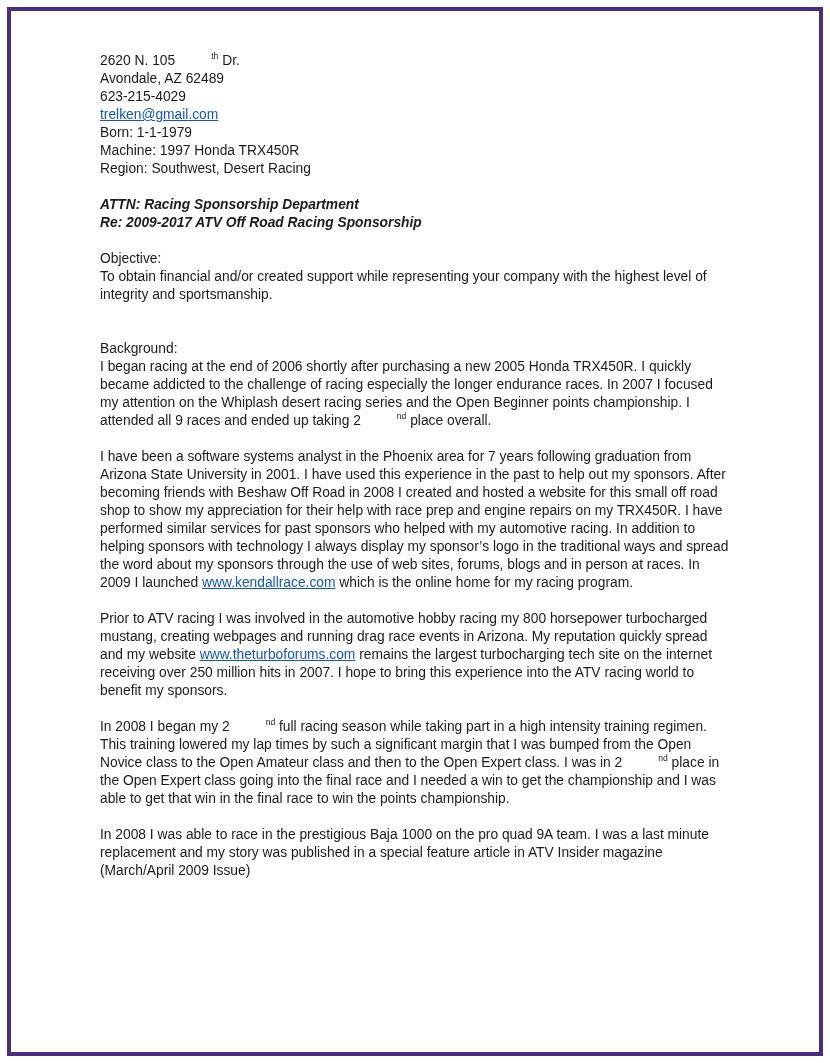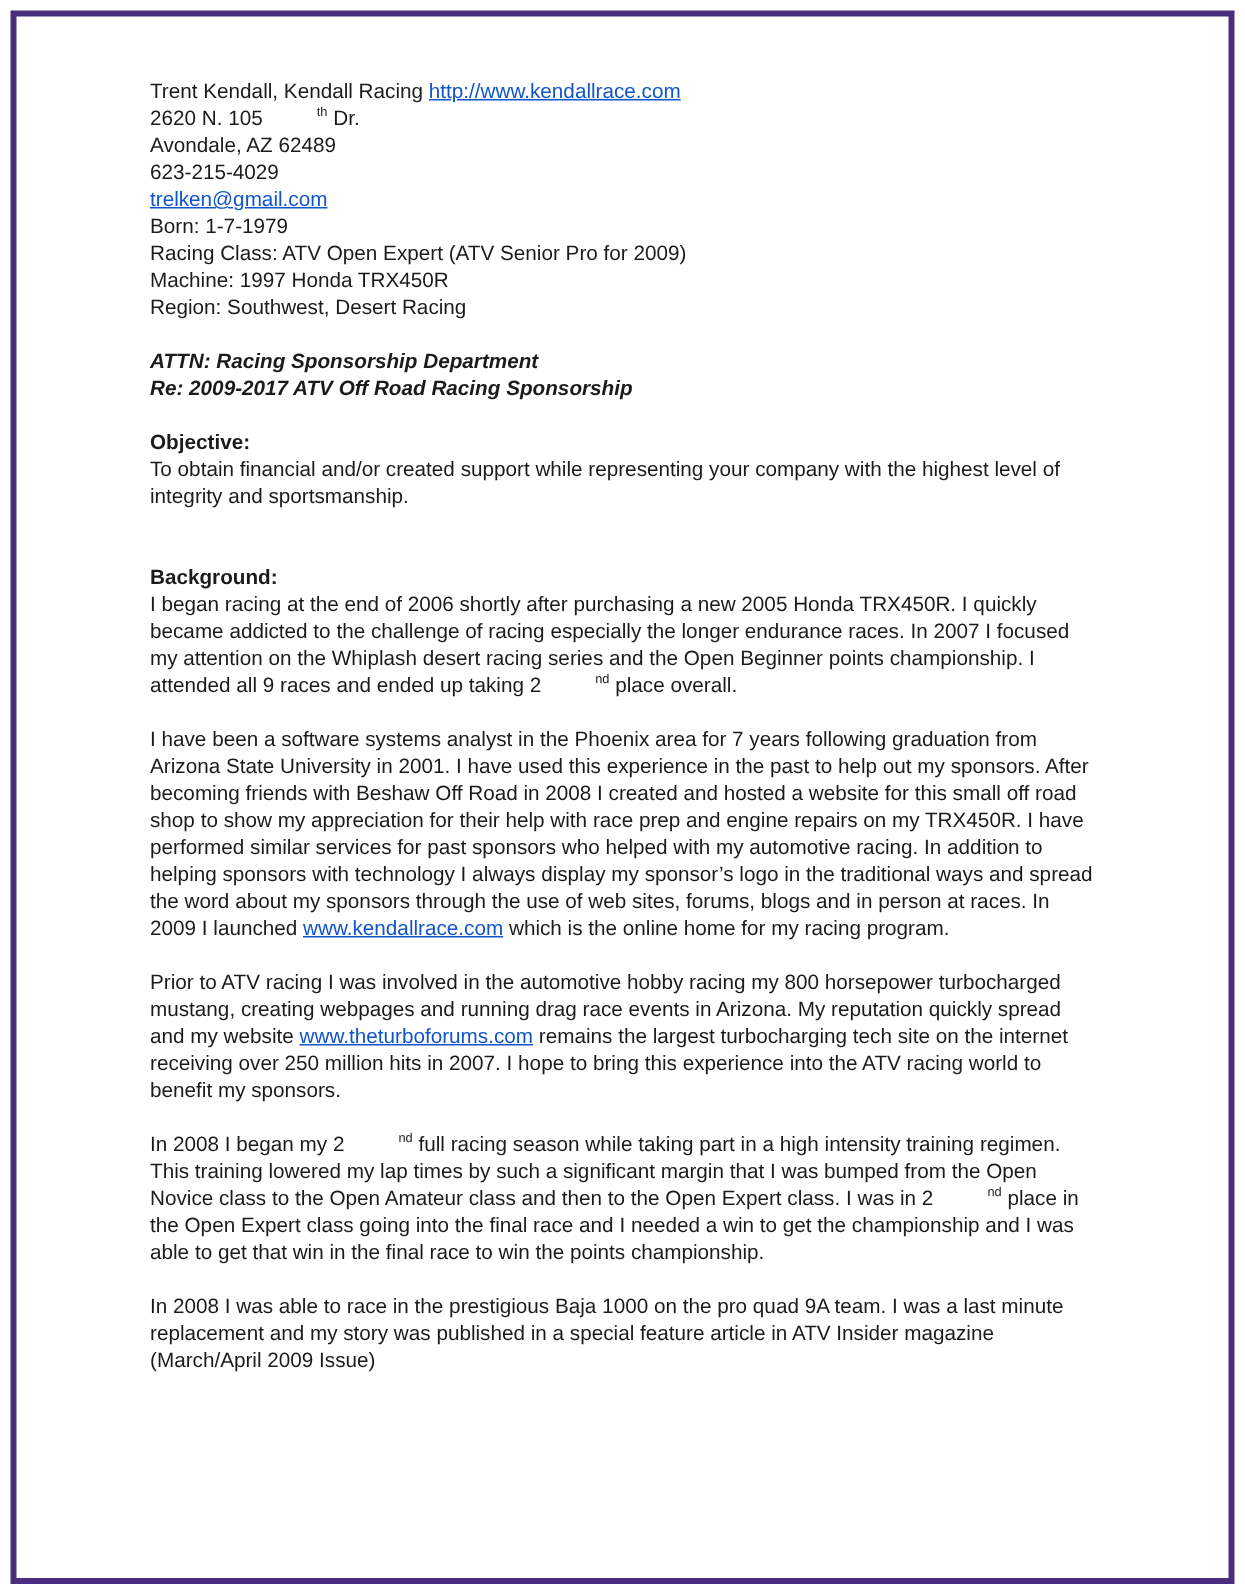--- a/index.html
+++ b/index.html
@@ -25,35 +25,33 @@
     padding:41px 85px 0 89px;
     font-size:13.8px;
     line-height:18px;
   }
   .line{margin:0;}
   .para{margin:0 0 18px 0;}
   .gap{height:18px;}
   a.link{color:var(--link-color);text-decoration:underline;cursor:pointer;}
   .bolditalic{font-weight:bold;font-style:italic;}
   sup{font-size:0.62em;line-height:0;vertical-align:super;padding-left:36px;}
-  .heading{font-weight:bold;margin:0;}
+  .heading{font-weight:normal;margin:0;}
 </style>
 </head>
 <body>
 
 <div class="page">
   <div class="content">
 
-    <p class="line"><span>Trent Kendall, Kendall Racing </span><a class="link">http://www.kendallrace.com</a></p>
     <p class="line"><span>2620 N. 105</span><sup>th</sup><span> Dr.</span></p>
     <p class="line">Avondale, AZ 62489</p>
     <p class="line">623-215-4029</p>
     <p class="line"><a class="link">trelken@gmail.com</a></p>
-    <p class="line">Born: 1-7-1979</p>
-    <p class="line">Racing Class: ATV Open Expert (ATV Senior Pro for 2009)</p>
+    <p class="line">Born: 1-1-1979</p>
     <p class="line">Machine: 1997 Honda TRX450R</p>
     <p class="line">Region: Southwest, Desert Racing</p>
 
     <div class="gap"></div>
 
     <p class="line bolditalic">ATTN: Racing Sponsorship Department</p>
     <p class="line bolditalic">Re: 2009-2017 ATV Off Road Racing Sponsorship</p>
 
     <div class="gap"></div>
 

